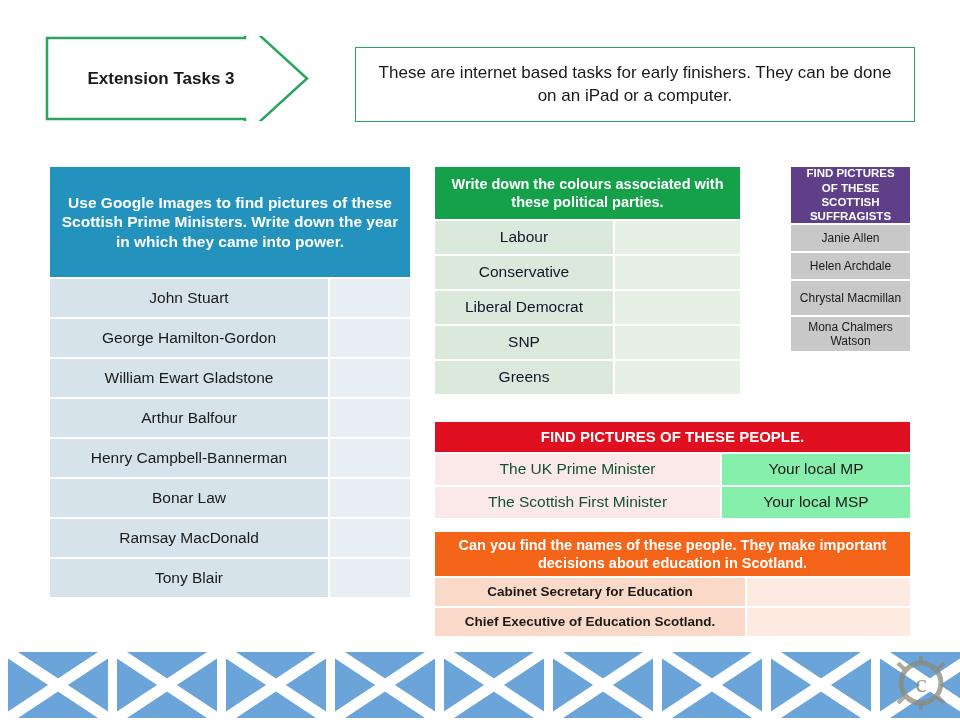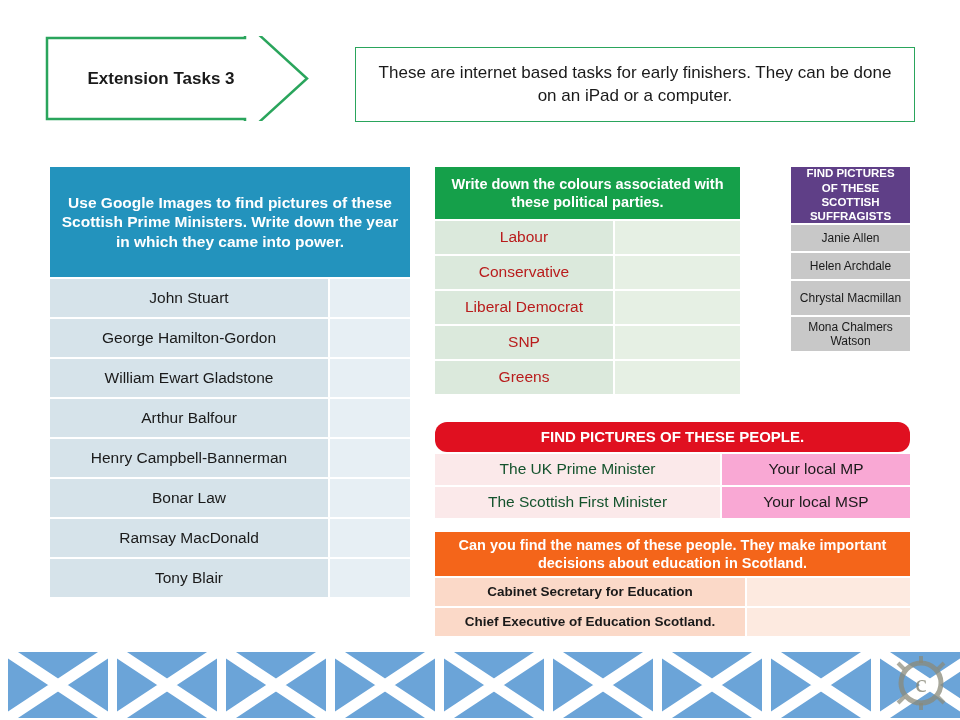--- a/index.html
+++ b/index.html
@@ -57,44 +57,44 @@
   }
   #pm-block .cell-blank {
     width:80px; height:38px; background:#e7eff4; margin-left:2px;
   }
 
   
   #party-block { left:435px; top:167px; width:305px; }
   #party-block .blk-head { background:#15a04a; height:52px; font-size:14.5px; }
   #party-block .row { margin-top:2px; }
   #party-block .cell-name {
-    width:178px; height:33px; background:#dbe9dc; color:#b91c1c; font-size:15.5px;
+    width:178px; height:33px; background:#dbe9dc; color:#0f172a; font-size:15.5px;
   }
   #party-block .cell-blank {
     width:125px; height:33px; background:#e6f0e4; margin-left:2px;
   }
 
   
   #suff-block { left:755px; top:167px; width:155px;padding-left:36px; }
   #suff-block .blk-head { background:#5f3f87; height:56px; font-size:11.5px; }
   #suff-block .row { margin-top:2px; }
   #suff-block .cell-name {
     width:155px; background:#c8c8c8; color:#1a1a1a; font-size:12px; height:26px;
   }
   #suff-block .cell-name.tall { height:34px; }
 
   
   #people-block { left:435px; top:422px; width:475px; }
-  #people-block .blk-head { background:#e01020; height:30px; font-size:15px;border-radius:12px; }
+  #people-block .blk-head { background:#e01020; height:30px; font-size:15px; }
   #people-block .row { margin-top:2px; }
   #people-block .cell-l {
     width:285px; height:31px; background:#fbe9ea; color:#14532d; font-size:15.5px;
   }
   #people-block .cell-r {
-    width:188px; height:31px; background:#f9a8d4; color:#1a1a1a; font-size:15.5px;
+    width:188px; height:31px; background:#86efac; color:#1a1a1a; font-size:15.5px;
     margin-left:2px;
   }
 
   
   #edu-block { left:435px; top:532px; width:475px; }
   #edu-block .blk-head { background:#f4651a; height:44px; font-size:14.5px; }
   #edu-block .row { margin-top:2px; }
   #edu-block .cell-l {
     width:310px; height:28px; background:#fbd9c8; color:#1a1a1a;
     font-size:13.5px; font-weight:bold;

